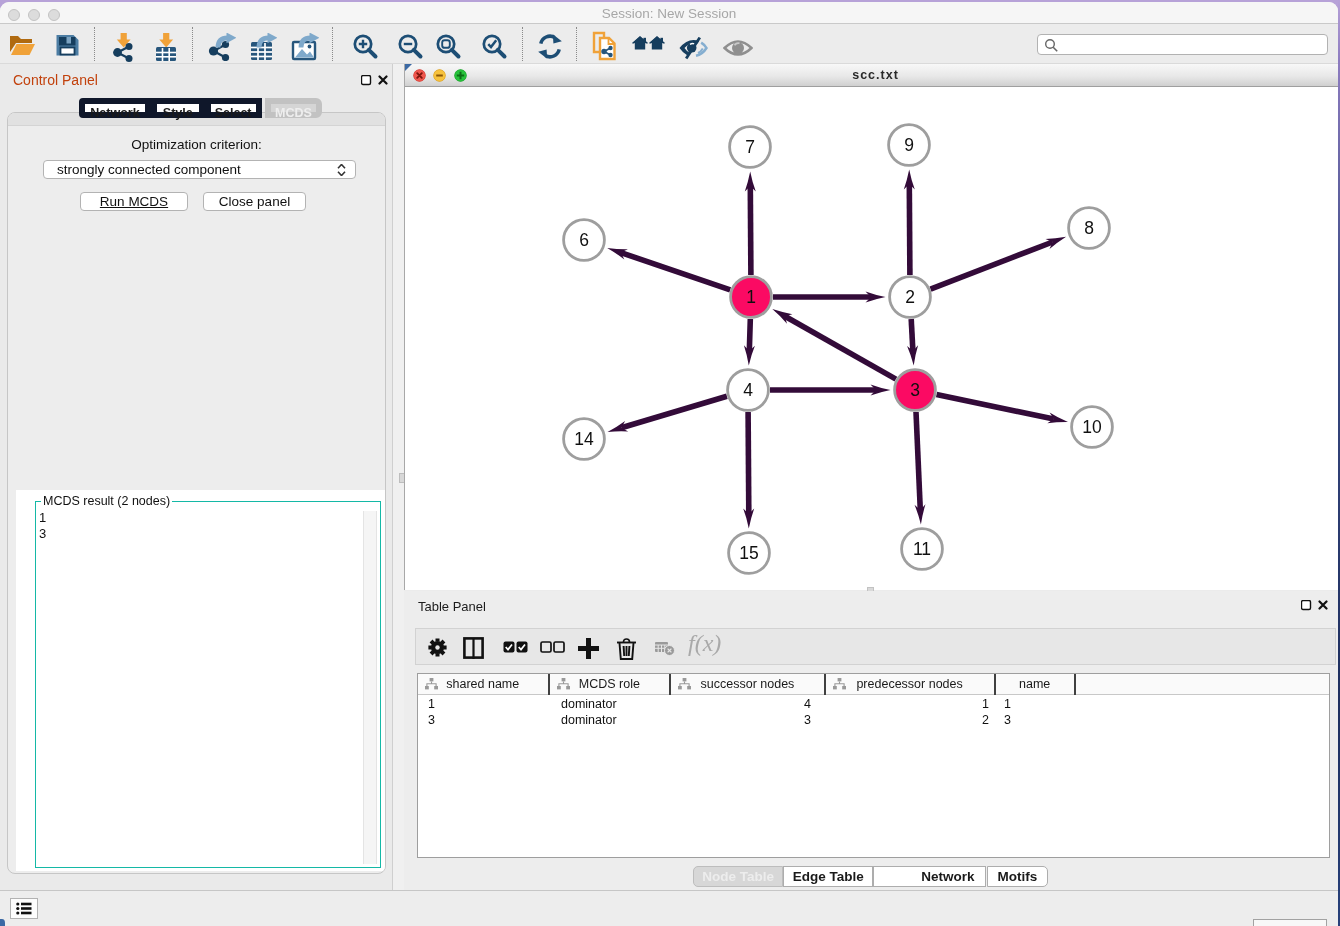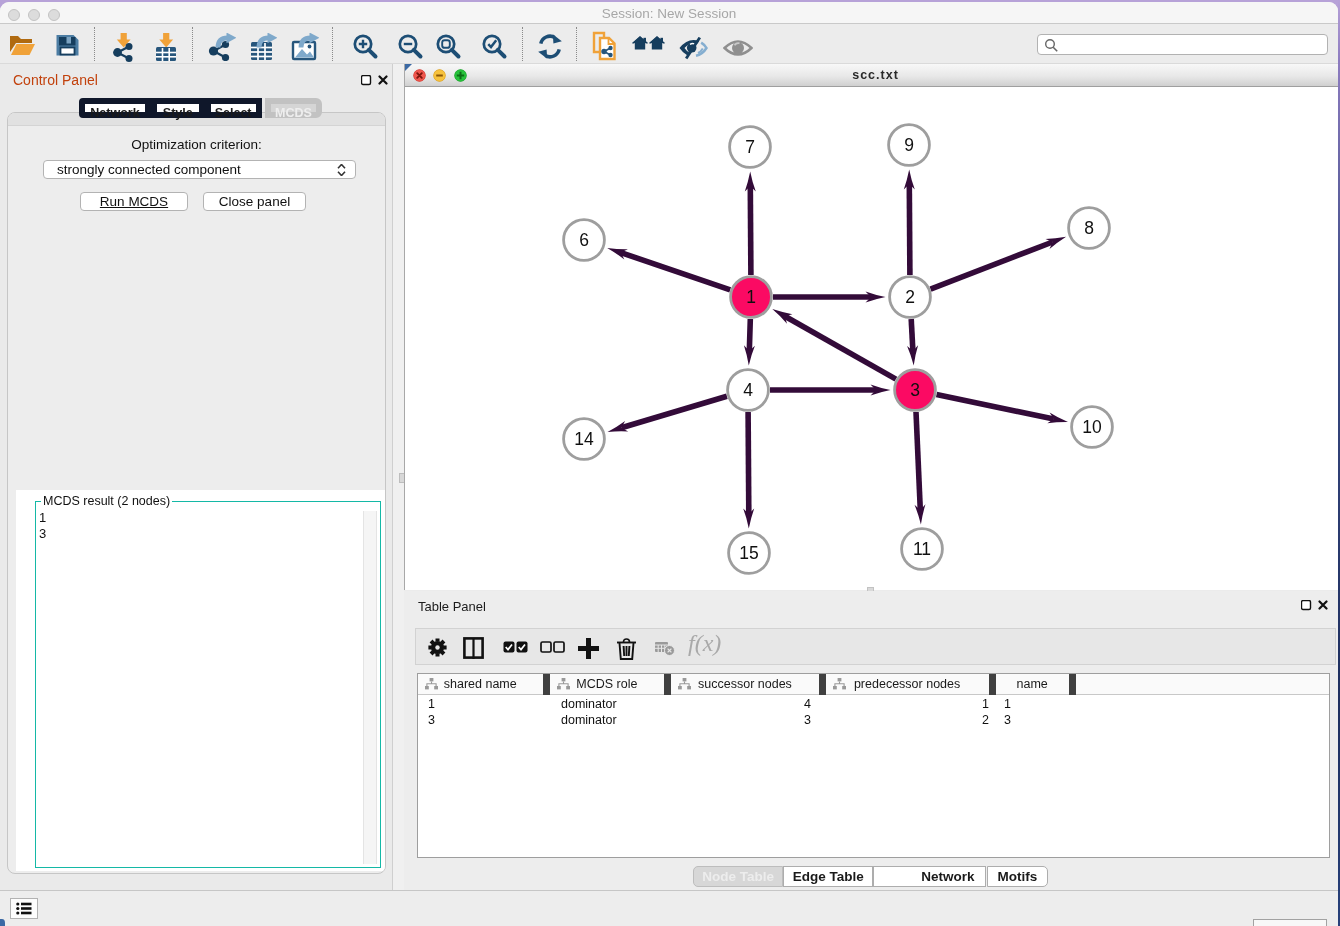--- a/index.html
+++ b/index.html
@@ -33,21 +33,21 @@
 #nettitle{position:absolute;top:0;left:0;width:100%;height:23px;background:linear-gradient(#f8f8f8,#e8e8e8 55%,#d0d0d0);border-bottom:1px solid #9f9f9f;}
 #nettext{position:absolute;top:4px;left:4px;width:100%;text-align:center;font-size:12.5px;font-weight:700;letter-spacing:1px;color:#2a2a2a;}
 .mac{position:absolute;top:5px;width:13px;height:13px;border-radius:50%;text-align:center;}
 #canvas{position:absolute;top:23px;left:0;width:934px;height:503px;background:#fff;}
 #canvhandle{position:absolute;left:462px;bottom:-2px;width:7px;height:5px;background:#d9d9d9;border:1px solid #c2c2c2;}
 #tablepanel{position:absolute;top:589px;left:404px;width:934px;height:299px;background:#ededed;}
 #tptitle{position:absolute;top:8px;left:14px;font-size:13px;color:#1c1c1c;}
 #tptoolbar{position:absolute;top:37px;left:11px;right:2px;height:37px;background:#e7e7e7;border:1px solid #d2d2d2;}
 #tptablebox{position:absolute;top:82px;left:13px;width:913px;height:185px;background:#fff;border:1px solid #9e9e9e;}
 #thead{position:absolute;top:0;left:0;right:0;height:21px;background:#fafafa;border-bottom:1px solid #c8c8c8;}
-.th{position:absolute;top:0;height:21px;border-right:7px solid #404040;font-size:12.5px;color:#1a1a1a;text-align:center;line-height:20px;}
+.th{position:absolute;top:0;height:21px;border-right:2px solid #404040;font-size:12.5px;color:#1a1a1a;text-align:center;line-height:20px;}
 .hicon{position:absolute;top:4px;left:7px;}
 .trow{position:absolute;left:0;right:0;height:16px;font-size:12.5px;color:#111;}
 .td{position:absolute;top:0;height:16px;line-height:16px;}
 #tptabs{position:absolute;top:275px;left:289px;height:21px;}
 .tptab{position:absolute;top:0;height:21px;font-size:13.5px;font-weight:700;text-align:center;line-height:20px;background:#fff;border:1px solid #adadad;color:#1a1a1a;}
 #statusbar{position:absolute;top:888px;left:0;width:1338px;height:36px;background:#ededed;border-top:1px solid #c6c6c6;}
 #listbtn{position:absolute;top:7px;left:10px;width:28px;height:21px;background:#fdfdfd;border:1px solid #b2b2b2;}
 #membtn{position:absolute;top:7px;right:11px;width:74px;height:23px;background:#f8f8f8;border:1px solid #a2a2a2;font-size:12px;color:#111;text-align:right;line-height:22px;padding-right:7px;margin-top:21px;}
 #memdot{position:absolute;left:7px;top:6px;width:10.5px;height:10.5px;border-radius:50%;background:#1d9334;}
 </style></head>

